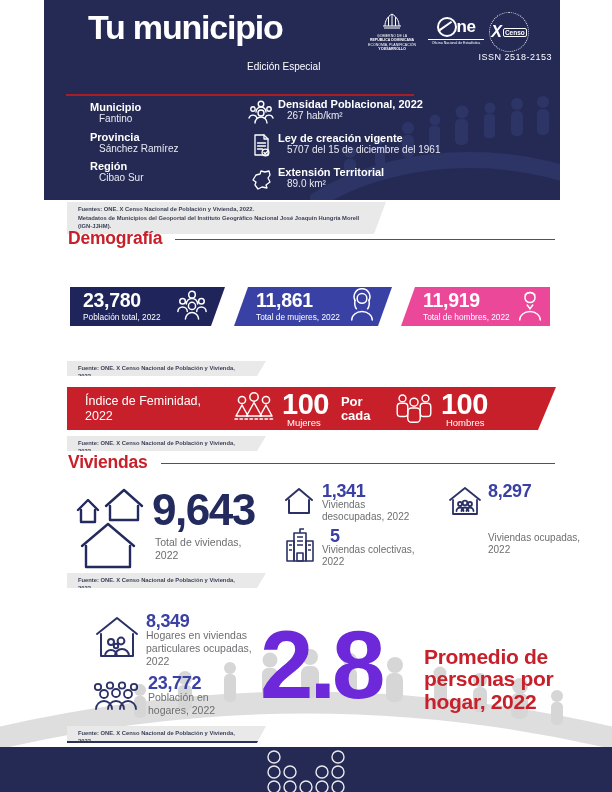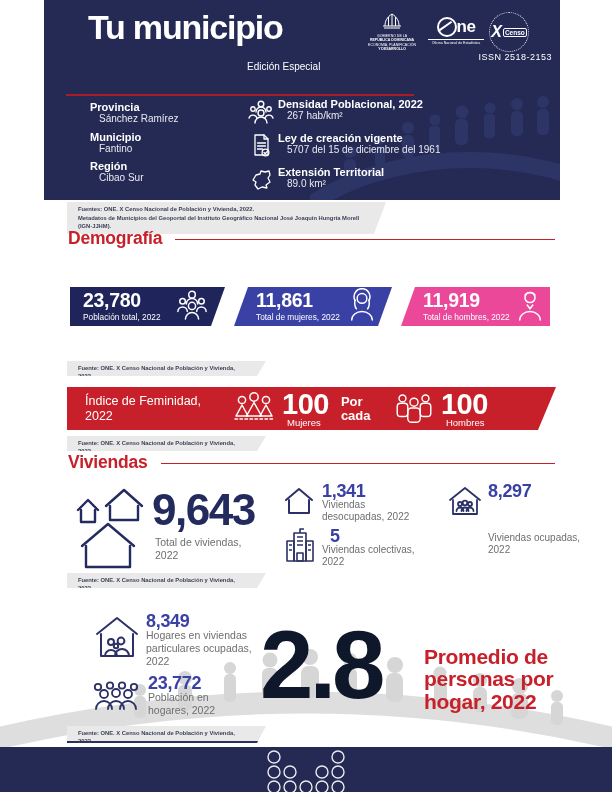--- a/index.html
+++ b/index.html
@@ -72,21 +72,21 @@
   .fem-num .n{font-size:29px;font-weight:bold;letter-spacing:-.5px;}
   .fem-num .l{font-size:9.5px;padding-left:5px;margin-top:-1px;}
   .fem-mid{font-size:13px;font-weight:bold;width:40px;line-height:1.05;margin:0 10px 0 8px;}
   
   .abs{position:absolute;}
   .big-num{font-size:44px;font-weight:bold;color:#232a5e;letter-spacing:-1.5px;line-height:1;}
   .stat-val{font-size:18px;font-weight:bold;color:#3a41a5;line-height:1;letter-spacing:-.3px;}
   .stat-lab{font-size:10px;color:#6d6e71;line-height:1.22;}
   .lab-md{font-size:10.5px;}
   
-  .promedio{position:absolute;left:260px;top:617px;font-size:96px;font-weight:bold;color:#0f172a;
+  .promedio{position:absolute;left:260px;top:617px;font-size:96px;font-weight:bold;color:#6d28d9;
             letter-spacing:-4px;line-height:1;z-index:2;}
   .prom-lab{position:absolute;left:424px;top:646px;width:142px;font-size:21px;font-weight:bold;
             color:#c8202a;line-height:1.07;letter-spacing:-.3px;z-index:2;}
   .silhouettes{position:absolute;left:0;top:636px;z-index:0;}
   .hog-stat{z-index:2;}
   
   .footer{position:absolute;left:0;top:747px;width:612px;height:45px;background:#252a55;}
   .circles{position:absolute;left:267px;top:750px;}
 </style>
 </head>
@@ -149,26 +149,26 @@
           <rect x="174" y="34" width="11" height="24" rx="4"></rect>
         <circle cx="207" cy="24" r="6"></circle>
           <rect x="201" y="31" width="12" height="25" rx="5"></rect>
         <circle cx="233" cy="22" r="6"></circle>
           <rect x="227" y="29" width="12" height="26" rx="5"></rect>
       </g>
     </svg>
 
     <div class="h-info">
       <div class="item">
+        <div class="h-lab">Municipio</div>
+        <div class="h-val">Fantino</div>
+      </div>
+      <div class="item">
         <div class="h-lab">Provincia</div>
         <div class="h-val">Sánchez Ramírez</div>
-      </div>
-      <div class="item">
-        <div class="h-lab">Municipio</div>
-        <div class="h-val">Fantino</div>
       </div>
       <div class="item">
         <div class="h-lab">Región</div>
         <div class="h-val">Cibao Sur</div>
       </div>
     </div>
 
     <div class="h-info-right">
       <div class="ir-row">
         <span class="ir-icon">

